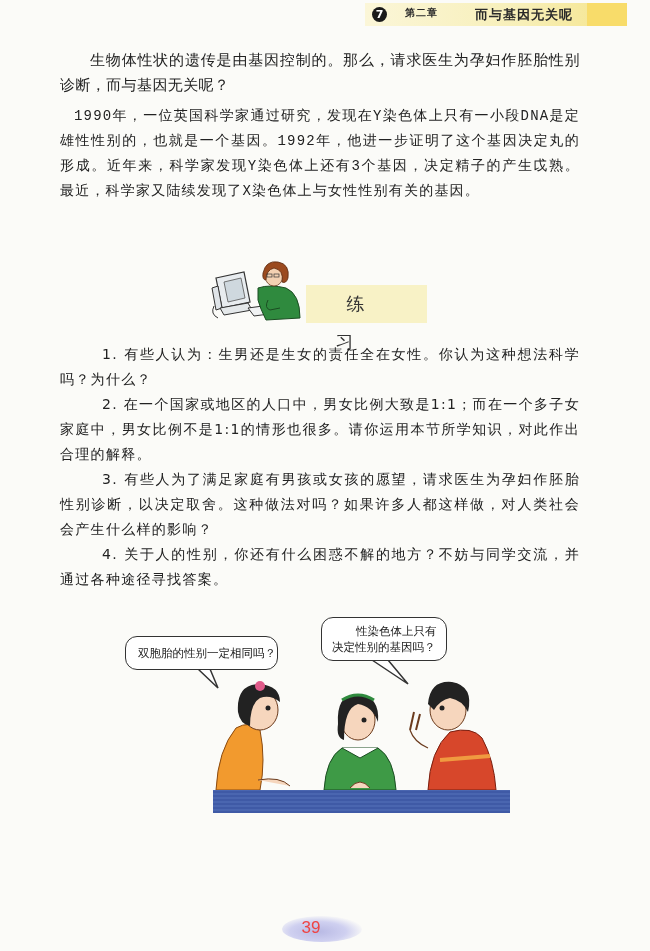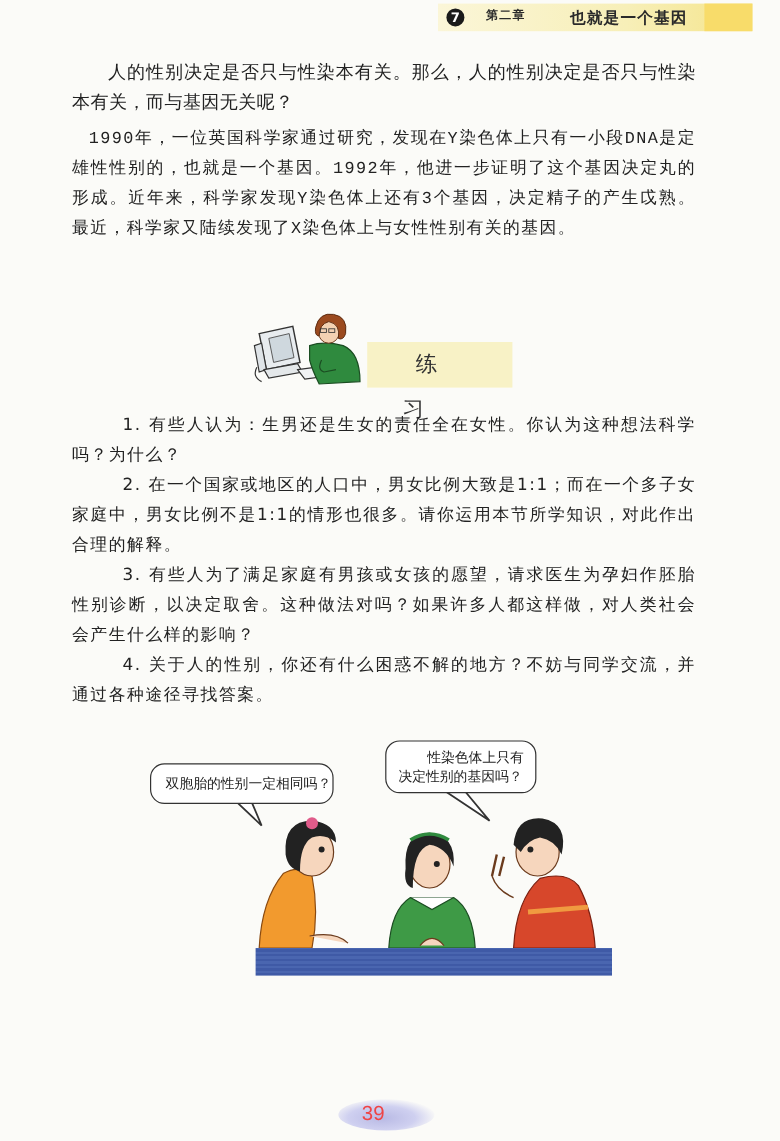--- a/index.html
+++ b/index.html
@@ -88,24 +88,24 @@
     font-size: 17px; font-family: "Liberation Sans", sans-serif; color: #ef4444;
   }
 </style>
 </head>
 <body>
 
 <div class="header-bar">
   <div class="yellow-block"></div>
   <span class="chapter-num">7</span>
   <span class="chapter-label">第二章</span>
-  <span class="chapter-title">也就是一个基因</span>
+  <span class="chapter-title">而与基因无关呢</span>
 </div>
 
-<p class="para p1">人的性别决定是否只与性染本有关。那么，人的性别决定是否只与性染本有关，而与基因无关呢？</p>
+<p class="para p1">生物体性状的遗传是由基因控制的。那么，请求医生为孕妇作胚胎性别诊断，而与基因无关呢？</p>
 <p class="para p2">1990年，一位英国科学家通过研究，发现在Y染色体上只有一小段DNA是定雄性性别的，也就是一个基因。1992年，他进一步证明了这个基因决定丸的形成。近年来，科学家发现Y染色体上还有3个基因，决定精子的产生戉熟。最近，科学家又陆续发现了X染色体上与女性性别有关的基因。</p>
 
 <div class="practice-icon">
   <svg width="100" height="70" viewBox="0 0 100 70">
 
     <path d="M8 20 L36 14 L42 44 L14 50 Z" fill="#e8ecef" stroke="#333" stroke-width="1.2"></path>
     <path d="M16 24 L33 20 L37 40 L20 44 Z" fill="#cfd8de" stroke="#555" stroke-width="0.8"></path>
     <path d="M4 30 L10 28 L14 50 L8 52 Z" fill="#dfe4e8" stroke="#333" stroke-width="1"></path>
     <path d="M12 50 L40 45 L44 52 L16 57 Z" fill="#e4e8ea" stroke="#333" stroke-width="1"></path>
     <path d="M6 48 Q2 56 10 60" fill="none" stroke="#333" stroke-width="1"></path>

